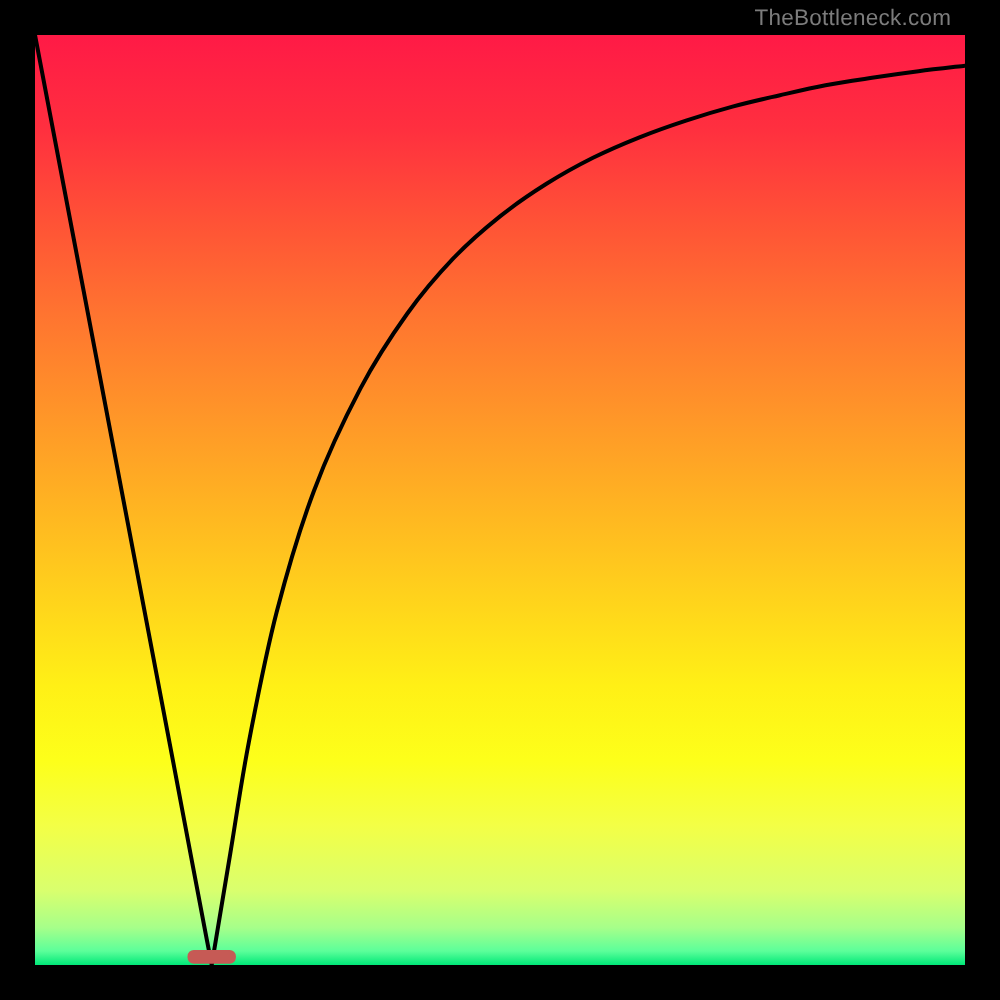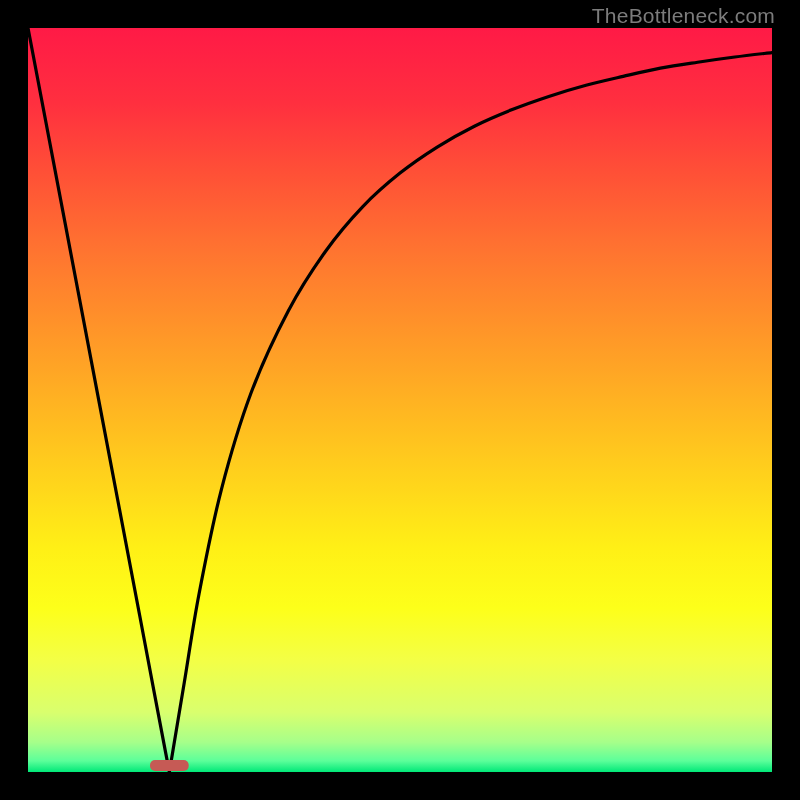--- a/index.html
+++ b/index.html
@@ -21,24 +21,24 @@
   }
   .plot-area {
     position: absolute;
     left: 0;
     top: 0;
     width: 744px;
     height: 744px;
   }
   .watermark {
     position: absolute;
-    right: 25px;
+    right: 39px;
     top: 4px;
     color: #7c7c7c;
-    font-size: 21px;
+    font-size: 18px;
     font-weight: 500;
     letter-spacing: 0.2px;
   }
   svg { display: block; }
 </style>
 </head>
 <body>
 
 <div class="watermark">TheBottleneck.com</div>
 

